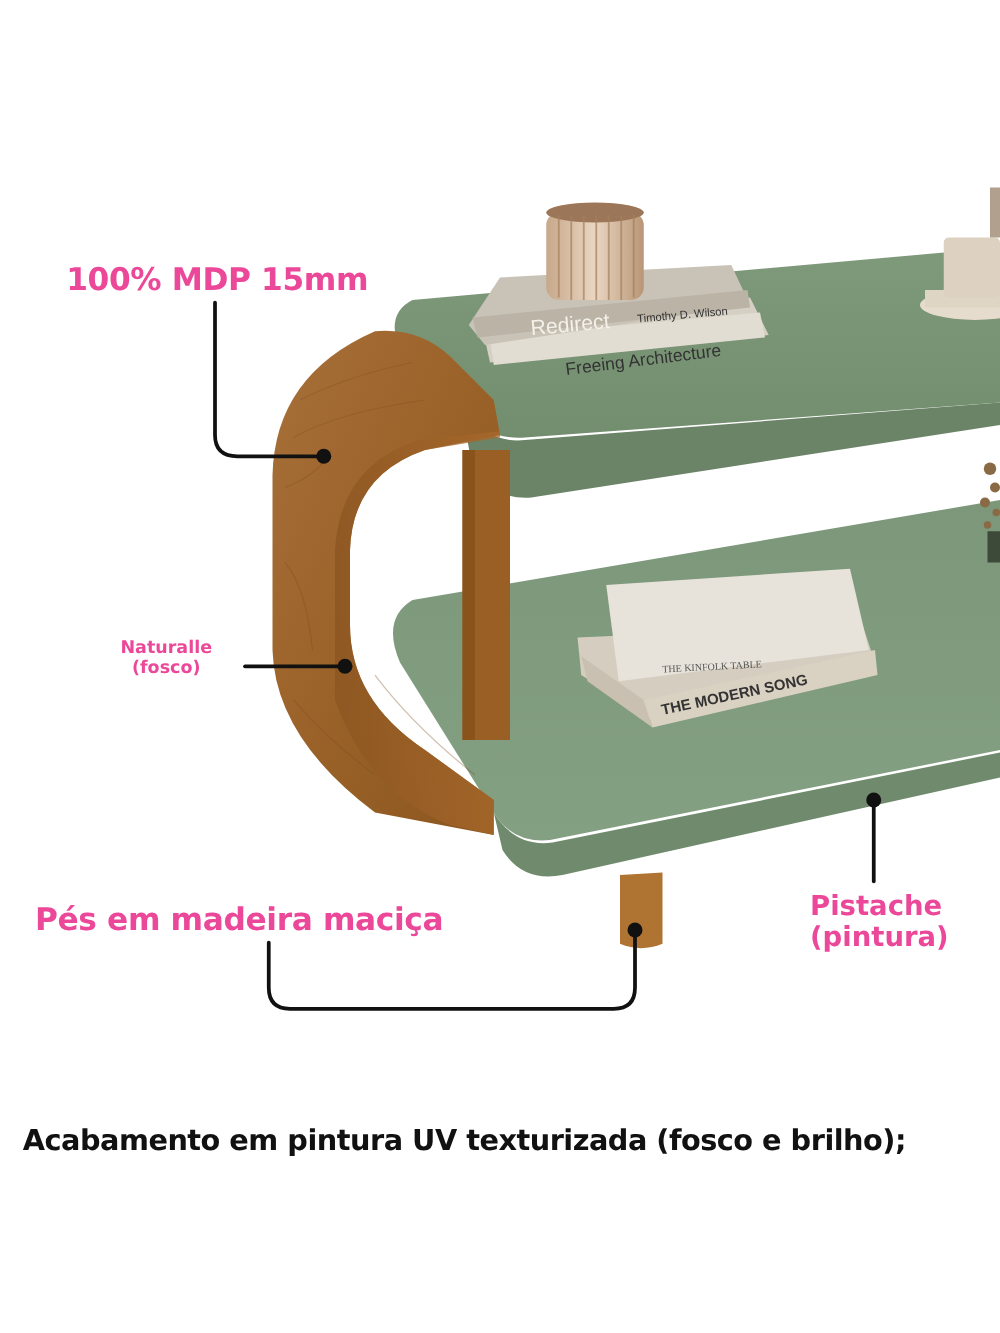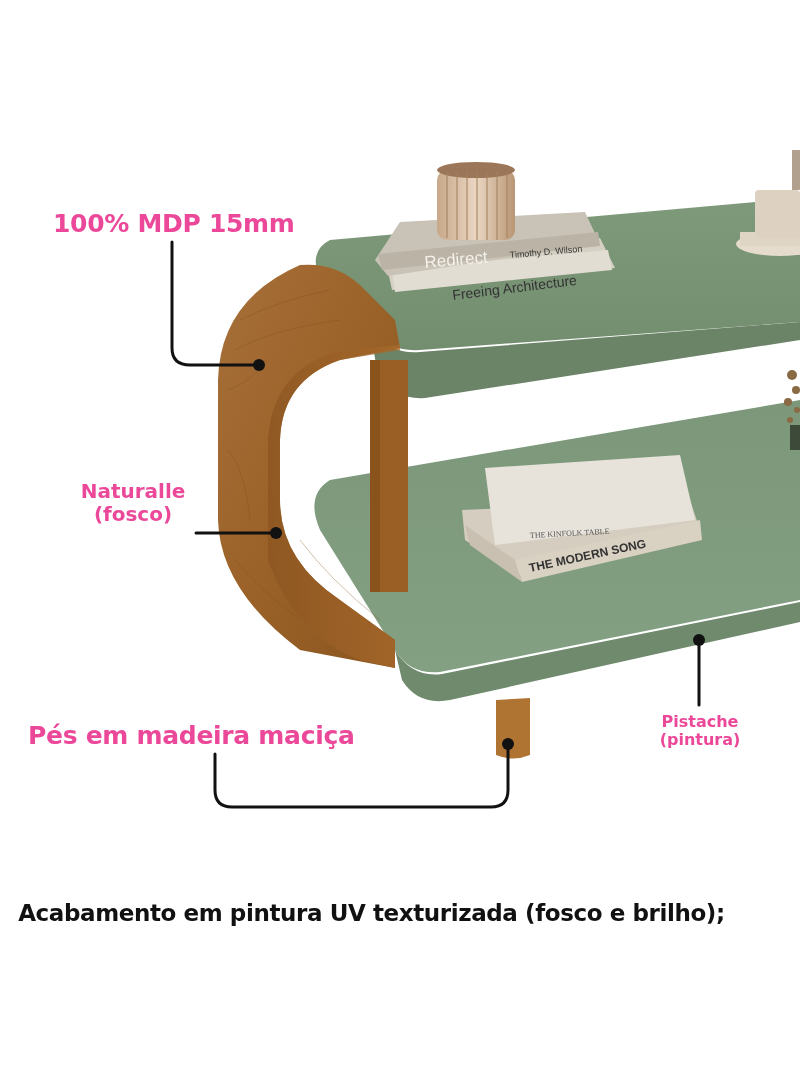--- a/index.html
+++ b/index.html
@@ -1,23 +1,23 @@
 <!DOCTYPE html>
 <html><head>
 <meta charset="utf-8">
 <style>
   html, body { margin: 0; padding: 0; background: #ffffff; }
   body { width: 800px; height: 1066px; position: relative; overflow: hidden;
          font-family: "DejaVu Sans", "Liberation Sans", sans-serif; }
   .scene { position: absolute; left: 0; top: 0; width: 800px; height: 1066px; }
   .label { position: absolute; color: #ec4899; font-weight: bold; line-height: 1.15; }
   .l-mdp { left: 53px; top: 210px; font-size: 25px; letter-spacing: -0.3px; }
-  .l-nat { left: 78px; top: 480px; font-size: 20px; text-align: center; width: 110px; }
+  .l-nat { left: 78px; top: 510px; font-size: 14px; text-align: center; width: 110px; }
   .l-pes { left: 28px; top: 722px; font-size: 25px; letter-spacing: -0.3px; }
-  .l-pis { left: 648px; top: 713px; font-size: 16px; text-align: center; width: 104px; }
+  .l-pis { left: 648px; top: 713px; font-size: 22px; text-align: center; width: 104px; }
   .footer { position: absolute; left: 0; top: 900px; width: 743px; text-align: center;
             font-size: 23px; font-weight: bold; color: #111111; letter-spacing: -0.4px; }
   .line-2 { display: block; }
 </style>
 </head>
 <body>
 
 <svg class="scene" viewBox="0 0 800 1066" xmlns="http://www.w3.org/2000/svg">
   <defs>
     <linearGradient id="woodGrad" x1="0" y1="0" x2="1" y2="1">

